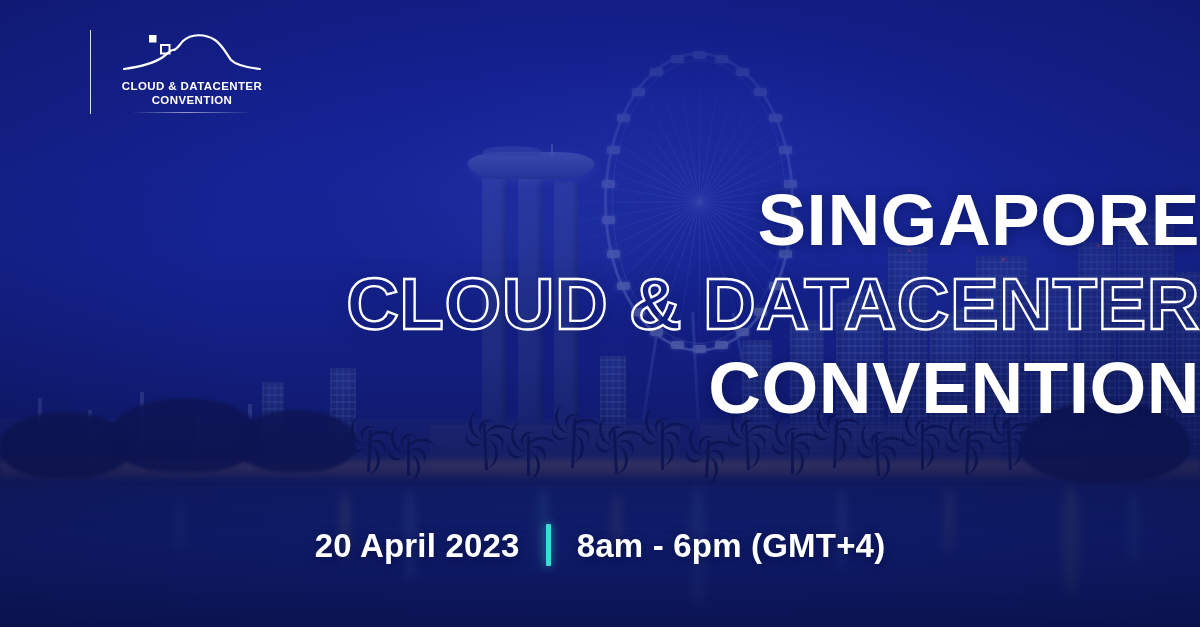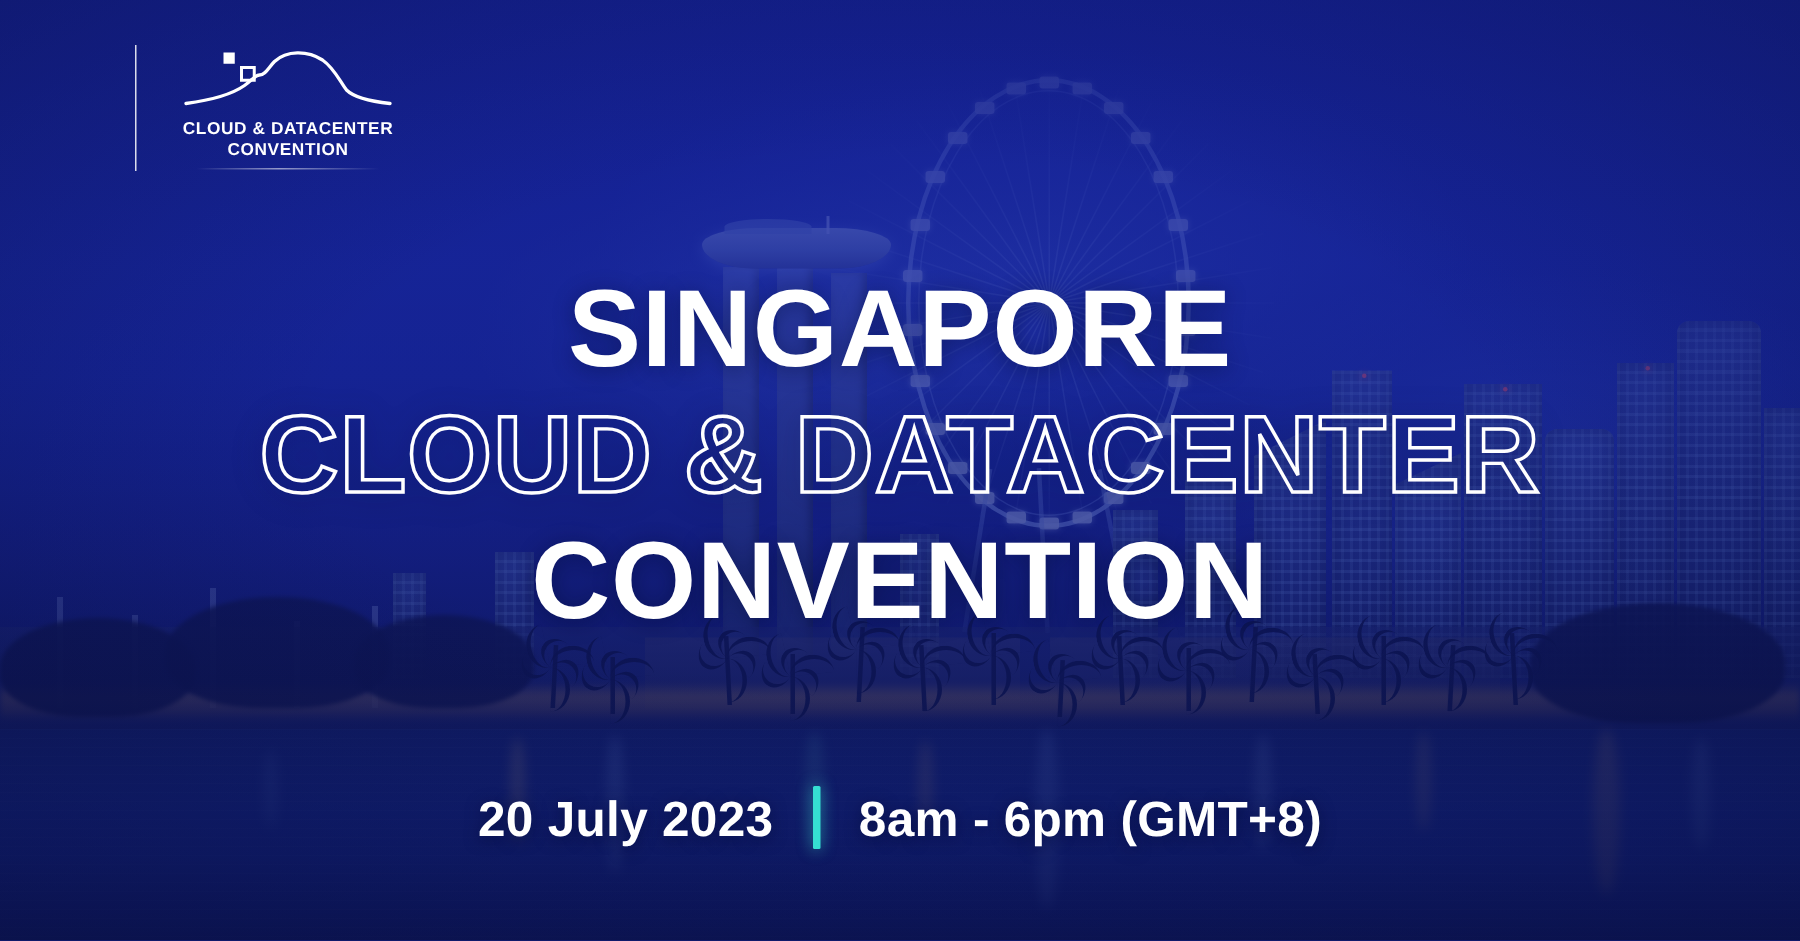--- a/index.html
+++ b/index.html
@@ -222,21 +222,21 @@
   .cdc-line1 { font-size:11.5px; margin-top:4px; }
   .cdc-line2 { font-size:11.5px; }
   .cdc-rule {
     margin-top:5px; width:122px; height:1px;
     background:linear-gradient(90deg, rgba(255,255,255,0), rgba(255,255,255,.55) 45%, rgba(255,255,255,0));
   }
 
   
   .headline {
     position:absolute; left:0; top:183px; width:1200px;
-    text-align:center; z-index:20;
+    text-align:right; z-index:20;
   }
   .hl-line {
     font-weight:800;
     letter-spacing:.5px;
     line-height:1;
     white-space:nowrap;
   }
   .hl-solid-1 {
     font-size:73px; color:#ffffff;
     text-shadow:0 2px 14px rgba(4,10,50,.45);
@@ -580,18 +580,18 @@
 
   </div>
 
   <div class="headline">
     <div class="hl-line hl-solid-1">SINGAPORE</div>
     <div class="hl-line hl-outline">CLOUD &amp; DATACENTER</div>
     <div class="hl-line hl-solid-2">CONVENTION</div>
   </div>
 
   <div class="datetime">
-    <div class="dt-text">20 July 2023</div>
+    <div class="dt-text">20 April 2023</div>
     <div class="dt-divider"></div>
-    <div class="dt-text">8am - 6pm (GMT+8)</div>
+    <div class="dt-text">8am - 6pm (GMT+4)</div>
   </div>
 
 </div>
 
 </body></html>

